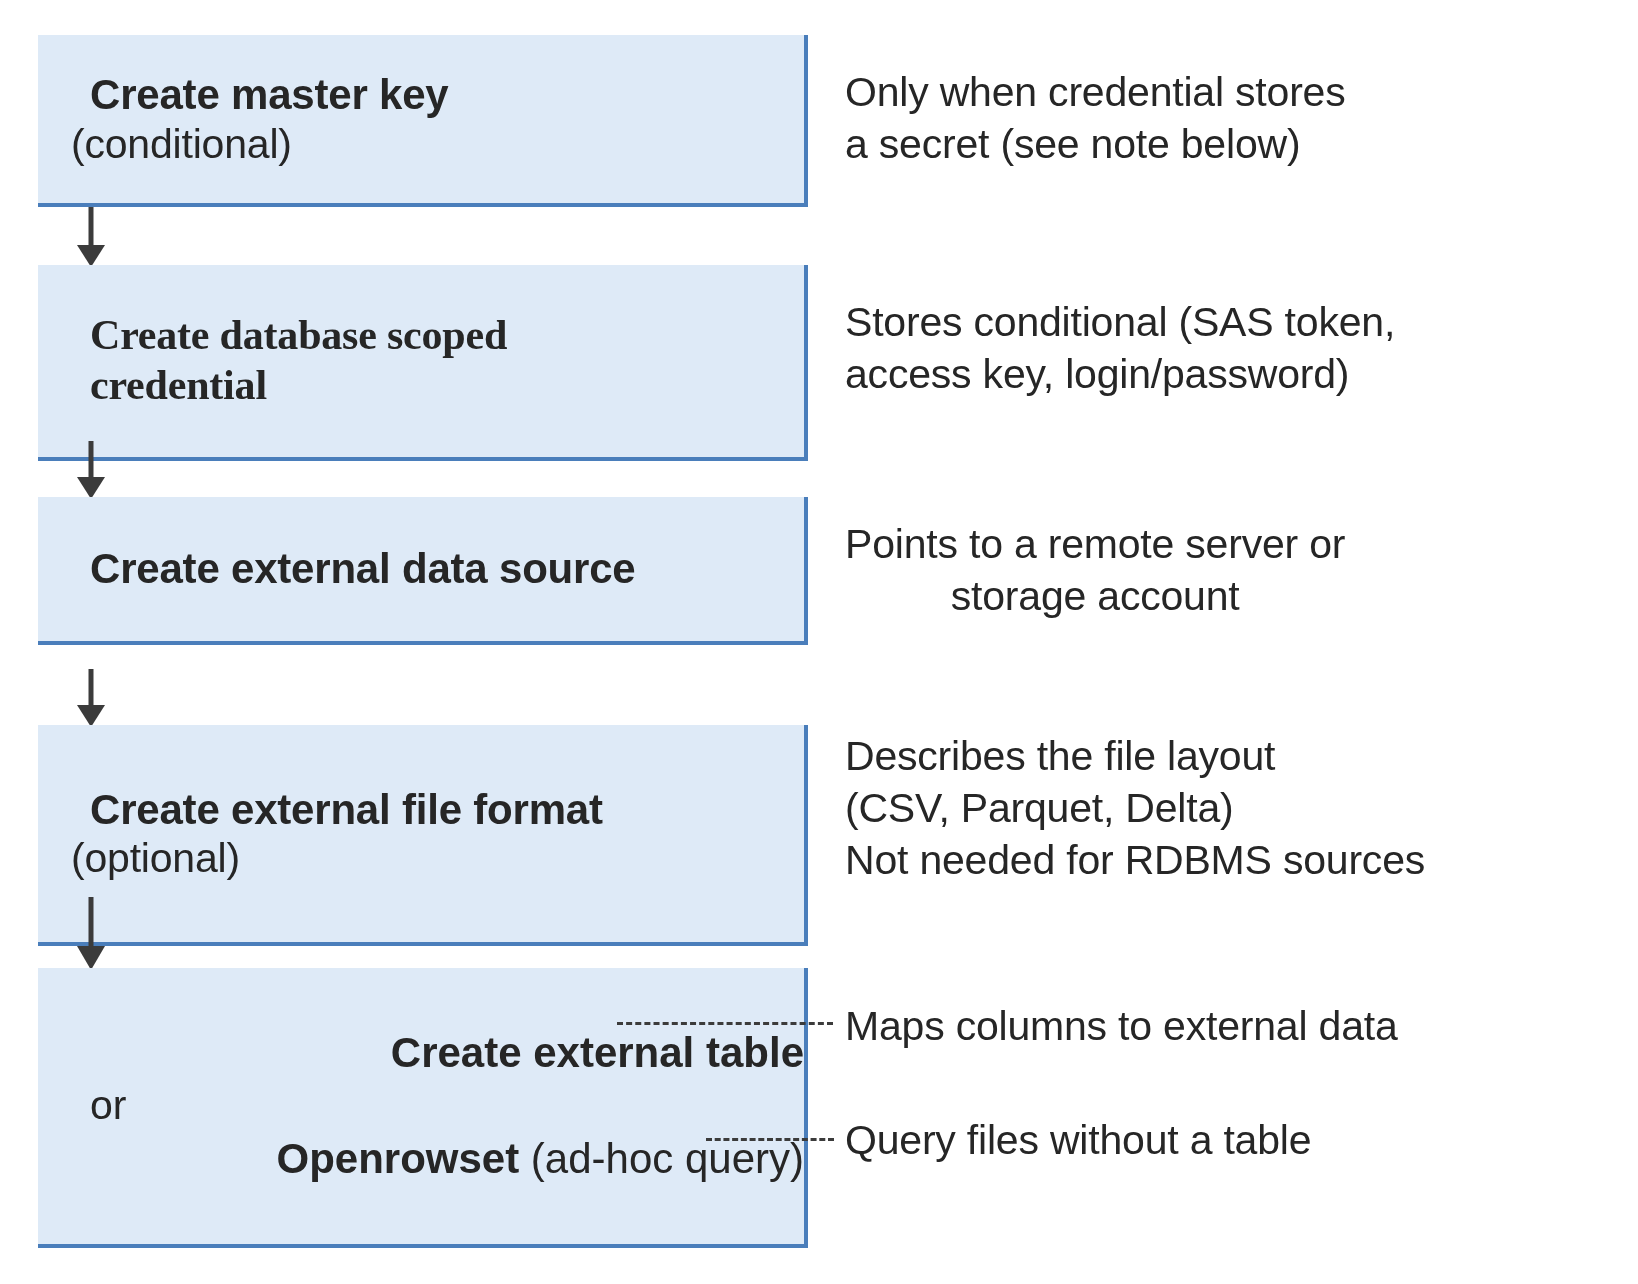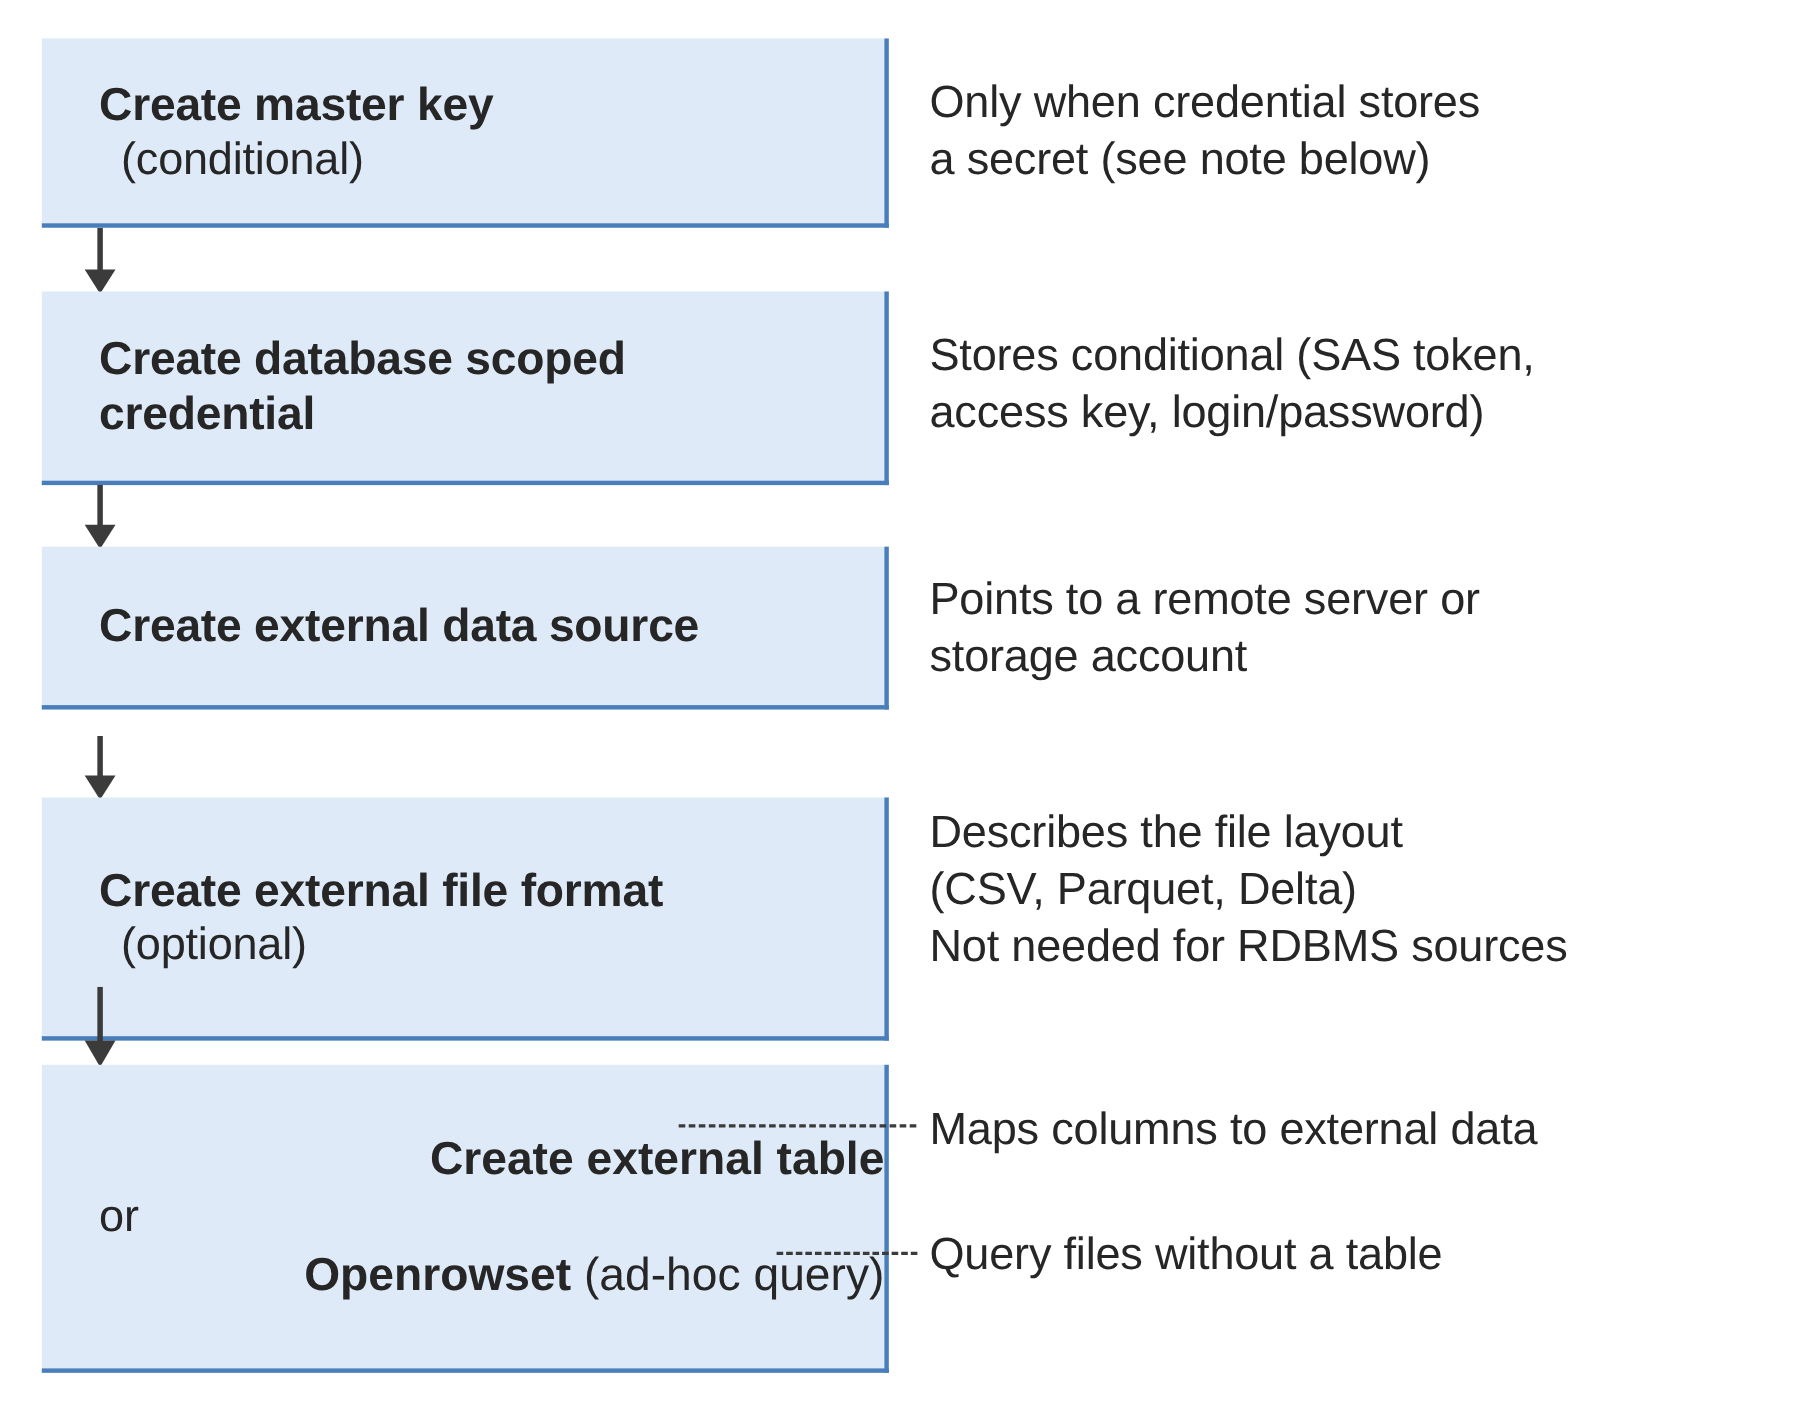--- a/index.html
+++ b/index.html
@@ -27,37 +27,37 @@
     width: 770px;
     background: #deeaf7;
     border-right: 4px solid #4a7ebb;
     border-bottom: 4px solid #4a7ebb;
     box-sizing: border-box;
     display: flex;
     flex-direction: column;
     justify-content: center;
   }
   .box-1 { top: 35px;  height: 172px; }
-  .box-2 { top: 265px; height: 176px; }
+  .box-2 { top: 265px; height: 196px; font-family: Liberation Serif, serif; }
   .box-3 { top: 497px; height: 148px; }
   .box-4 { top: 725px; height: 221px; }
   .box-5 { top: 968px; height: 280px; }
 
   .box-title {
     font-size: 42px;
     font-weight: bold;
     line-height: 1.18;
     padding-left: 52px;
     letter-spacing: -0.2px;
   }
   .box-sub {
     font-size: 41px;
     font-weight: normal;
     line-height: 1.18;
-    padding-left: 72px;
+    padding-left: 33px;
     letter-spacing: -0.2px;
   }
 
   
   .or-line {
     font-size: 41px;
     font-weight: normal;
     line-height: 1.3;
     padding-left: 52px;
   }
@@ -76,21 +76,21 @@
     position: absolute;
     left: 845px;
     font-size: 41px;
     line-height: 1.27;
     color: #262626;
     white-space: pre-line;
     letter-spacing: -0.2px;
   }
   .desc-1 { top: 66px; }
   .desc-2 { top: 296px; }
-  .desc-3 { top: 518px; }
+  .desc-3 { top: 518px; text-align: center; }
   .desc-4 { top: 730px; }
   .desc-5a { top: 1000px; }
   .desc-5b { top: 1114px; }
 
   
   .arrow {
     position: absolute;
     left: 72px;
     width: 40px;
   }

